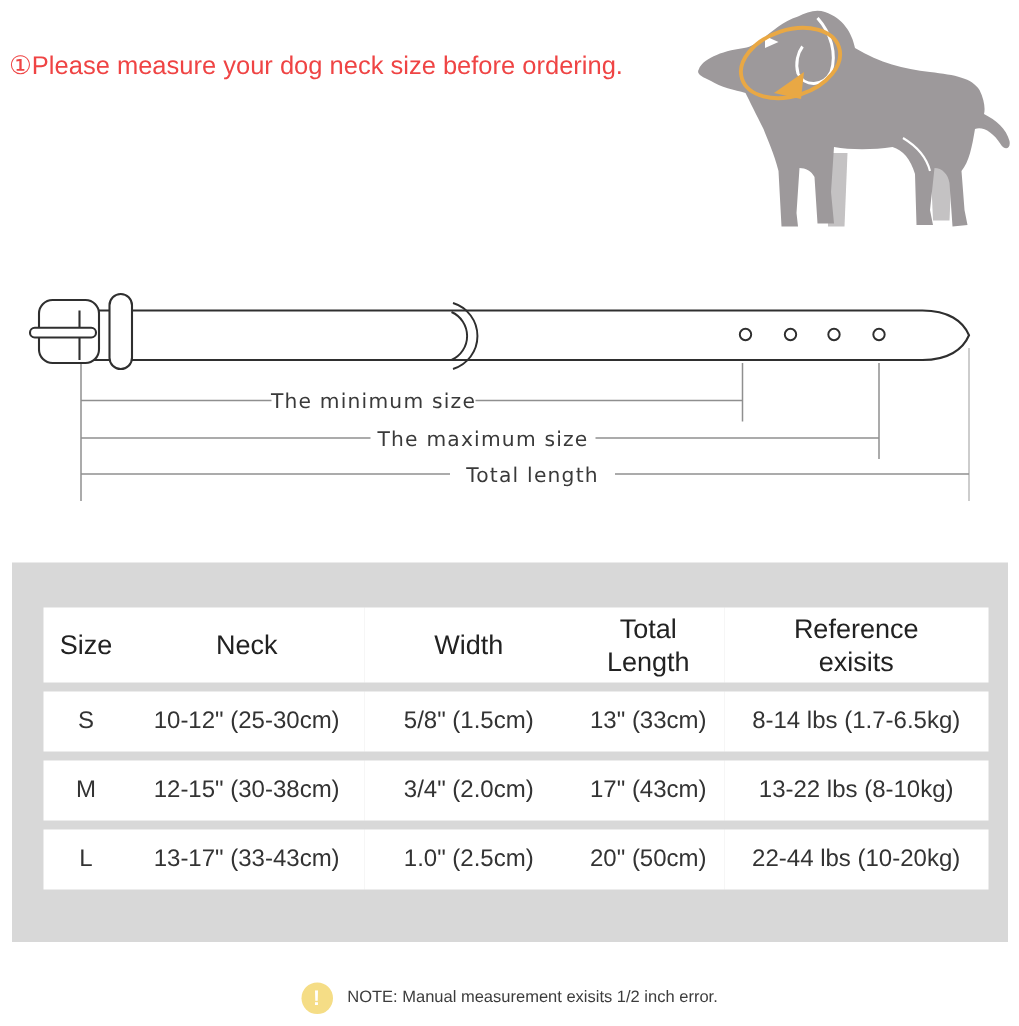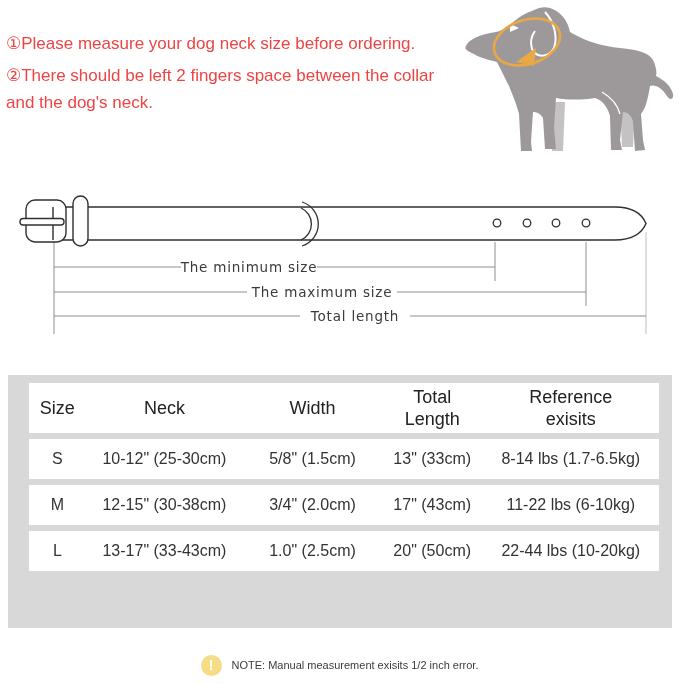--- a/index.html
+++ b/index.html
@@ -17,21 +17,21 @@
   .dog-figure{position:absolute;left:452px;top:2px;width:226px;height:158px;}
   
   .collar-diagram{position:absolute;left:0px;top:185px;width:679px;height:155px;}
   .measure-label{
     font-family:"DejaVu Sans",sans-serif;font-size:13.5px;letter-spacing:0.8px;fill:#3a3a3a;
   }
   
   .size-table{
     position:absolute;left:8px;top:375px;width:664px;height:253px;
     background:#d8d8d8;box-sizing:border-box;
-    padding:2px 13px 4px 21px;
+    padding:24px 13px 4px 21px;
   }
   .size-table table{
     width:100%;border-collapse:separate;border-spacing:0 6px;table-layout:fixed;
   }
   .size-table th,.size-table td{
     background:#ffffff;text-align:center;vertical-align:middle;padding:0;
   }
   .size-table th{
     height:50px;font-size:18px;font-weight:normal;color:#222222;
   }
@@ -51,21 +51,20 @@
   }
   .note-text{font-size:11px;color:#3c3c3c;}
 </style>
 </head>
 <body>
 
 <div class="frame">
 
   <div class="instructions">
     <p>①Please measure your dog neck size before ordering.</p>
-    <p>②There should be left 2 fingers space between the collar and the dog's neck.</p>
   </div>
 
   <svg class="dog-figure" viewBox="0 0 226 158" aria-hidden="true">
 
     <path fill="#c4c2c3" d="M99,100 L113,100 L111,149 L100,149 Z"></path>
     <path fill="#c4c2c3" d="M168,100 L183,100 L181,145 L170,145 Z"></path>
 
     <path fill="#9d999b" d="M14,44 C16,38 28,32 44,30 C56,28 64,14 80,9 C86,6 92,4 98,6
              C110,10 116,20 118,30 C135,40 150,44 168,46 C185,48 196,50 201,58
              C204,64 205,70 204,74 C212,78 219,84 221,92 C222,97 218,99 215,94
@@ -163,21 +162,21 @@
           <td>10-12" (25-30cm)</td>
           <td>5/8" (1.5cm)</td>
           <td>13" (33cm)</td>
           <td>8-14 lbs (1.7-6.5kg)</td>
         </tr>
         <tr>
           <td>M</td>
           <td>12-15" (30-38cm)</td>
           <td>3/4" (2.0cm)</td>
           <td>17" (43cm)</td>
-          <td>11-22 lbs (6-10kg)</td>
+          <td>13-22 lbs (8-10kg)</td>
         </tr>
         <tr>
           <td>L</td>
           <td>13-17" (33-43cm)</td>
           <td>1.0" (2.5cm)</td>
           <td>20" (50cm)</td>
           <td>22-44 lbs (10-20kg)</td>
         </tr>
       </tbody>
     </table>

